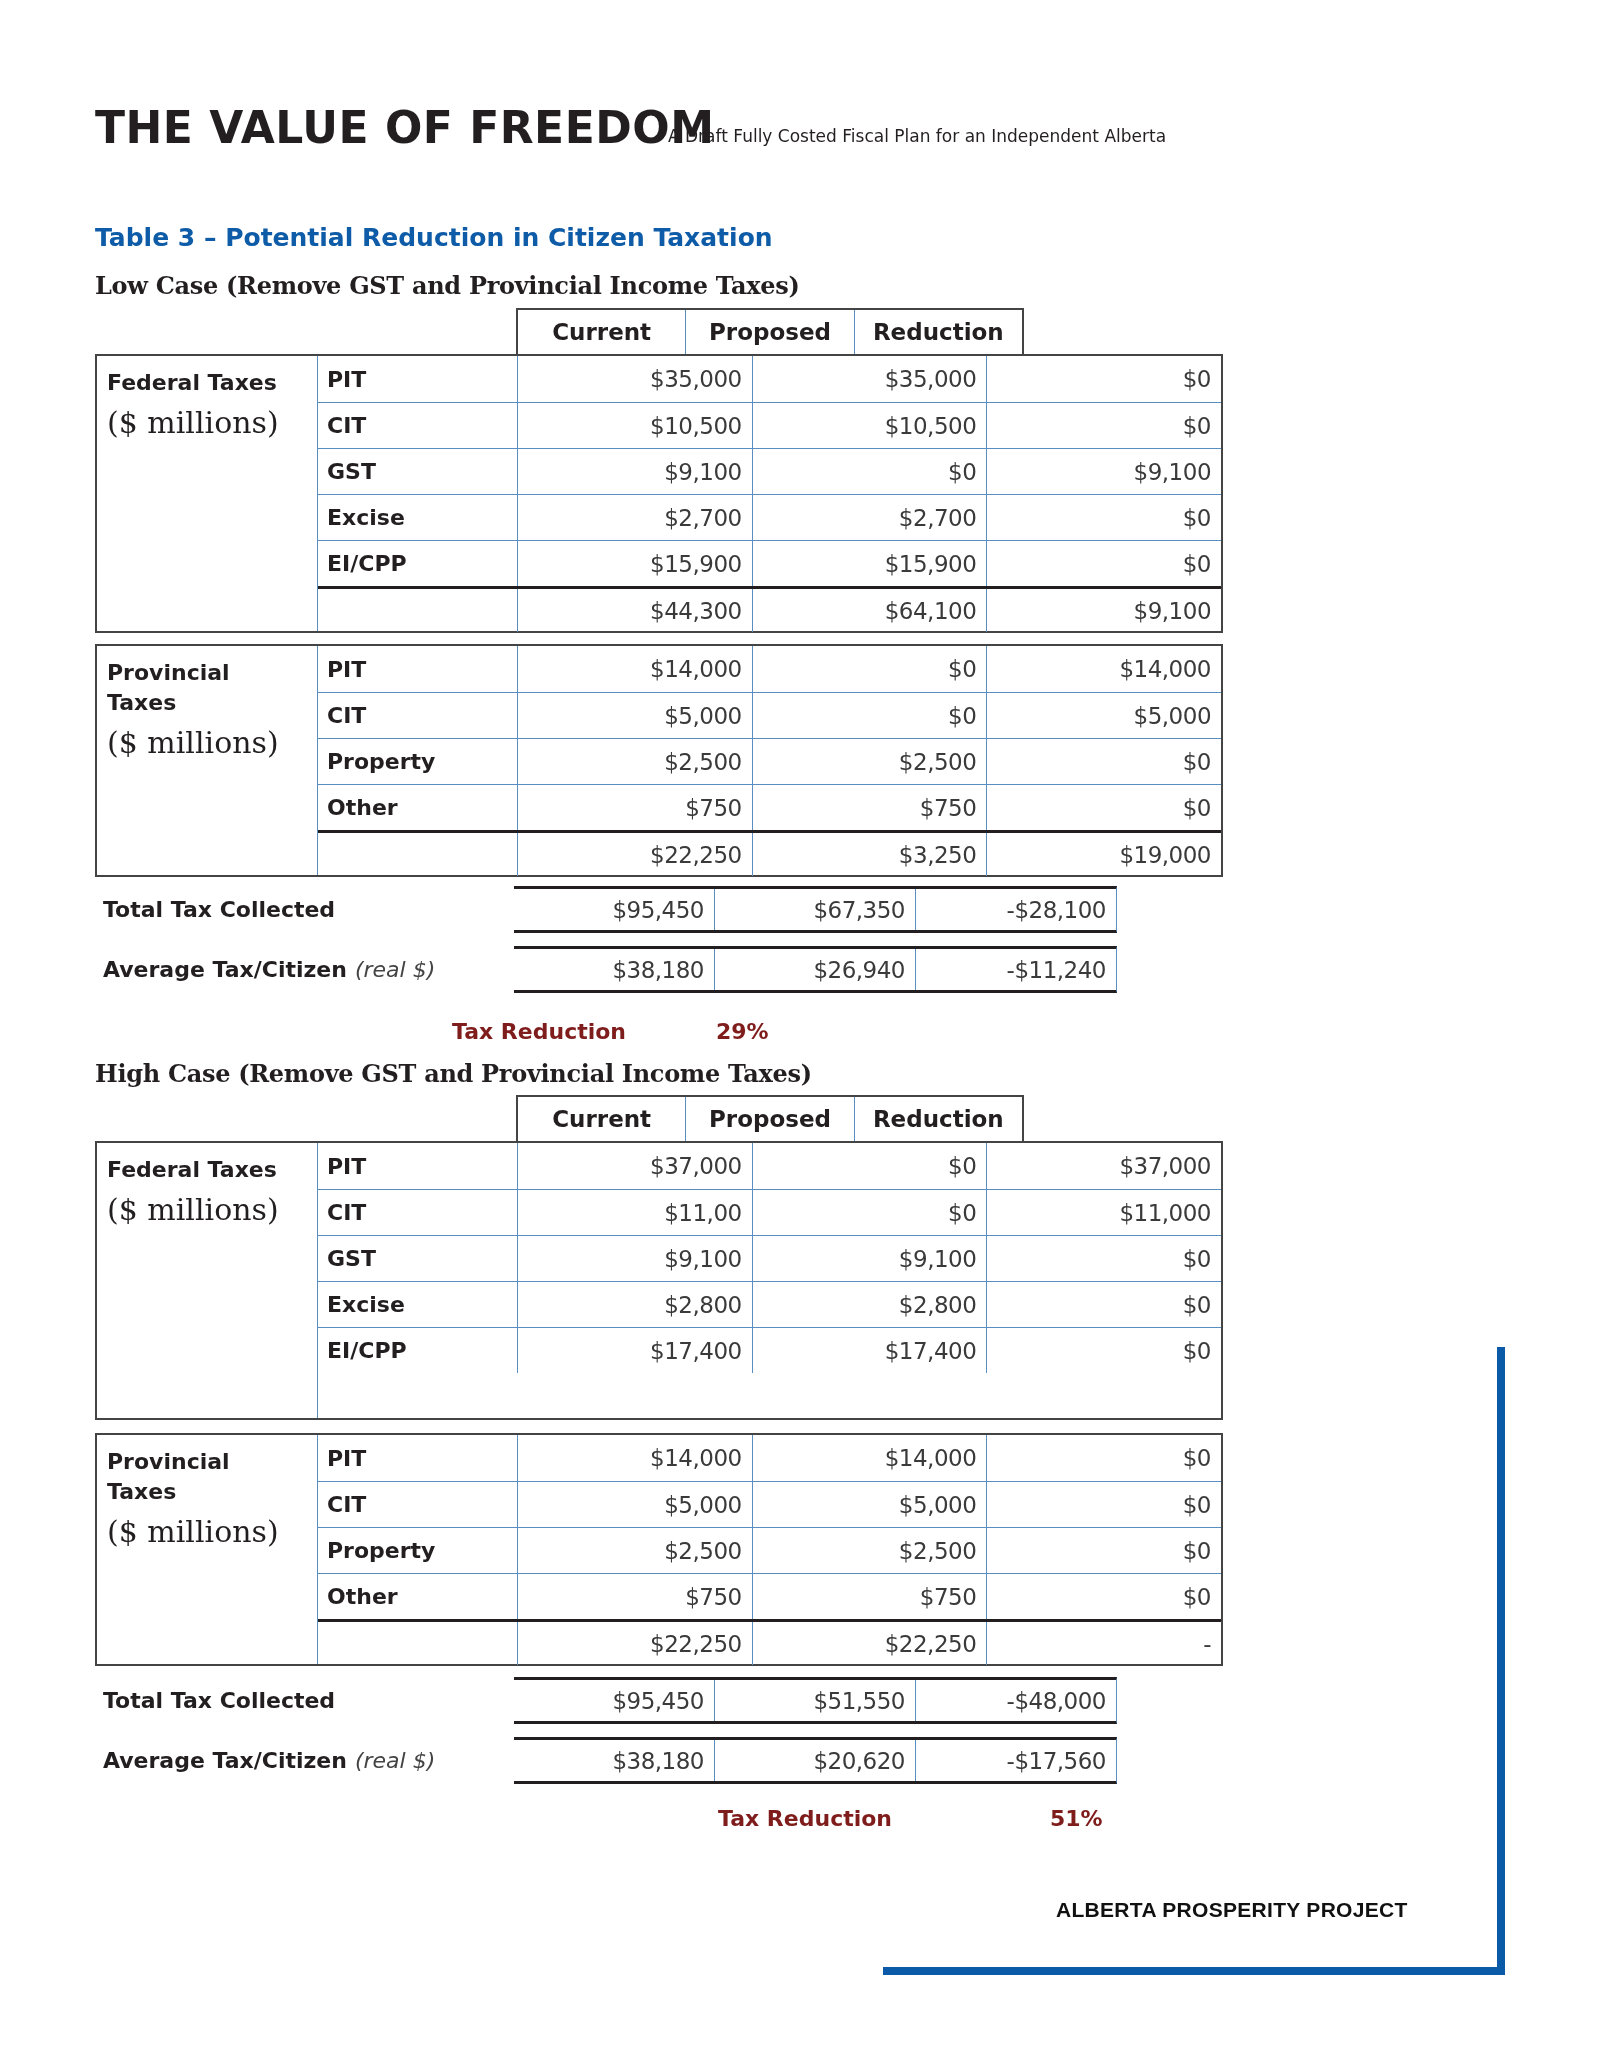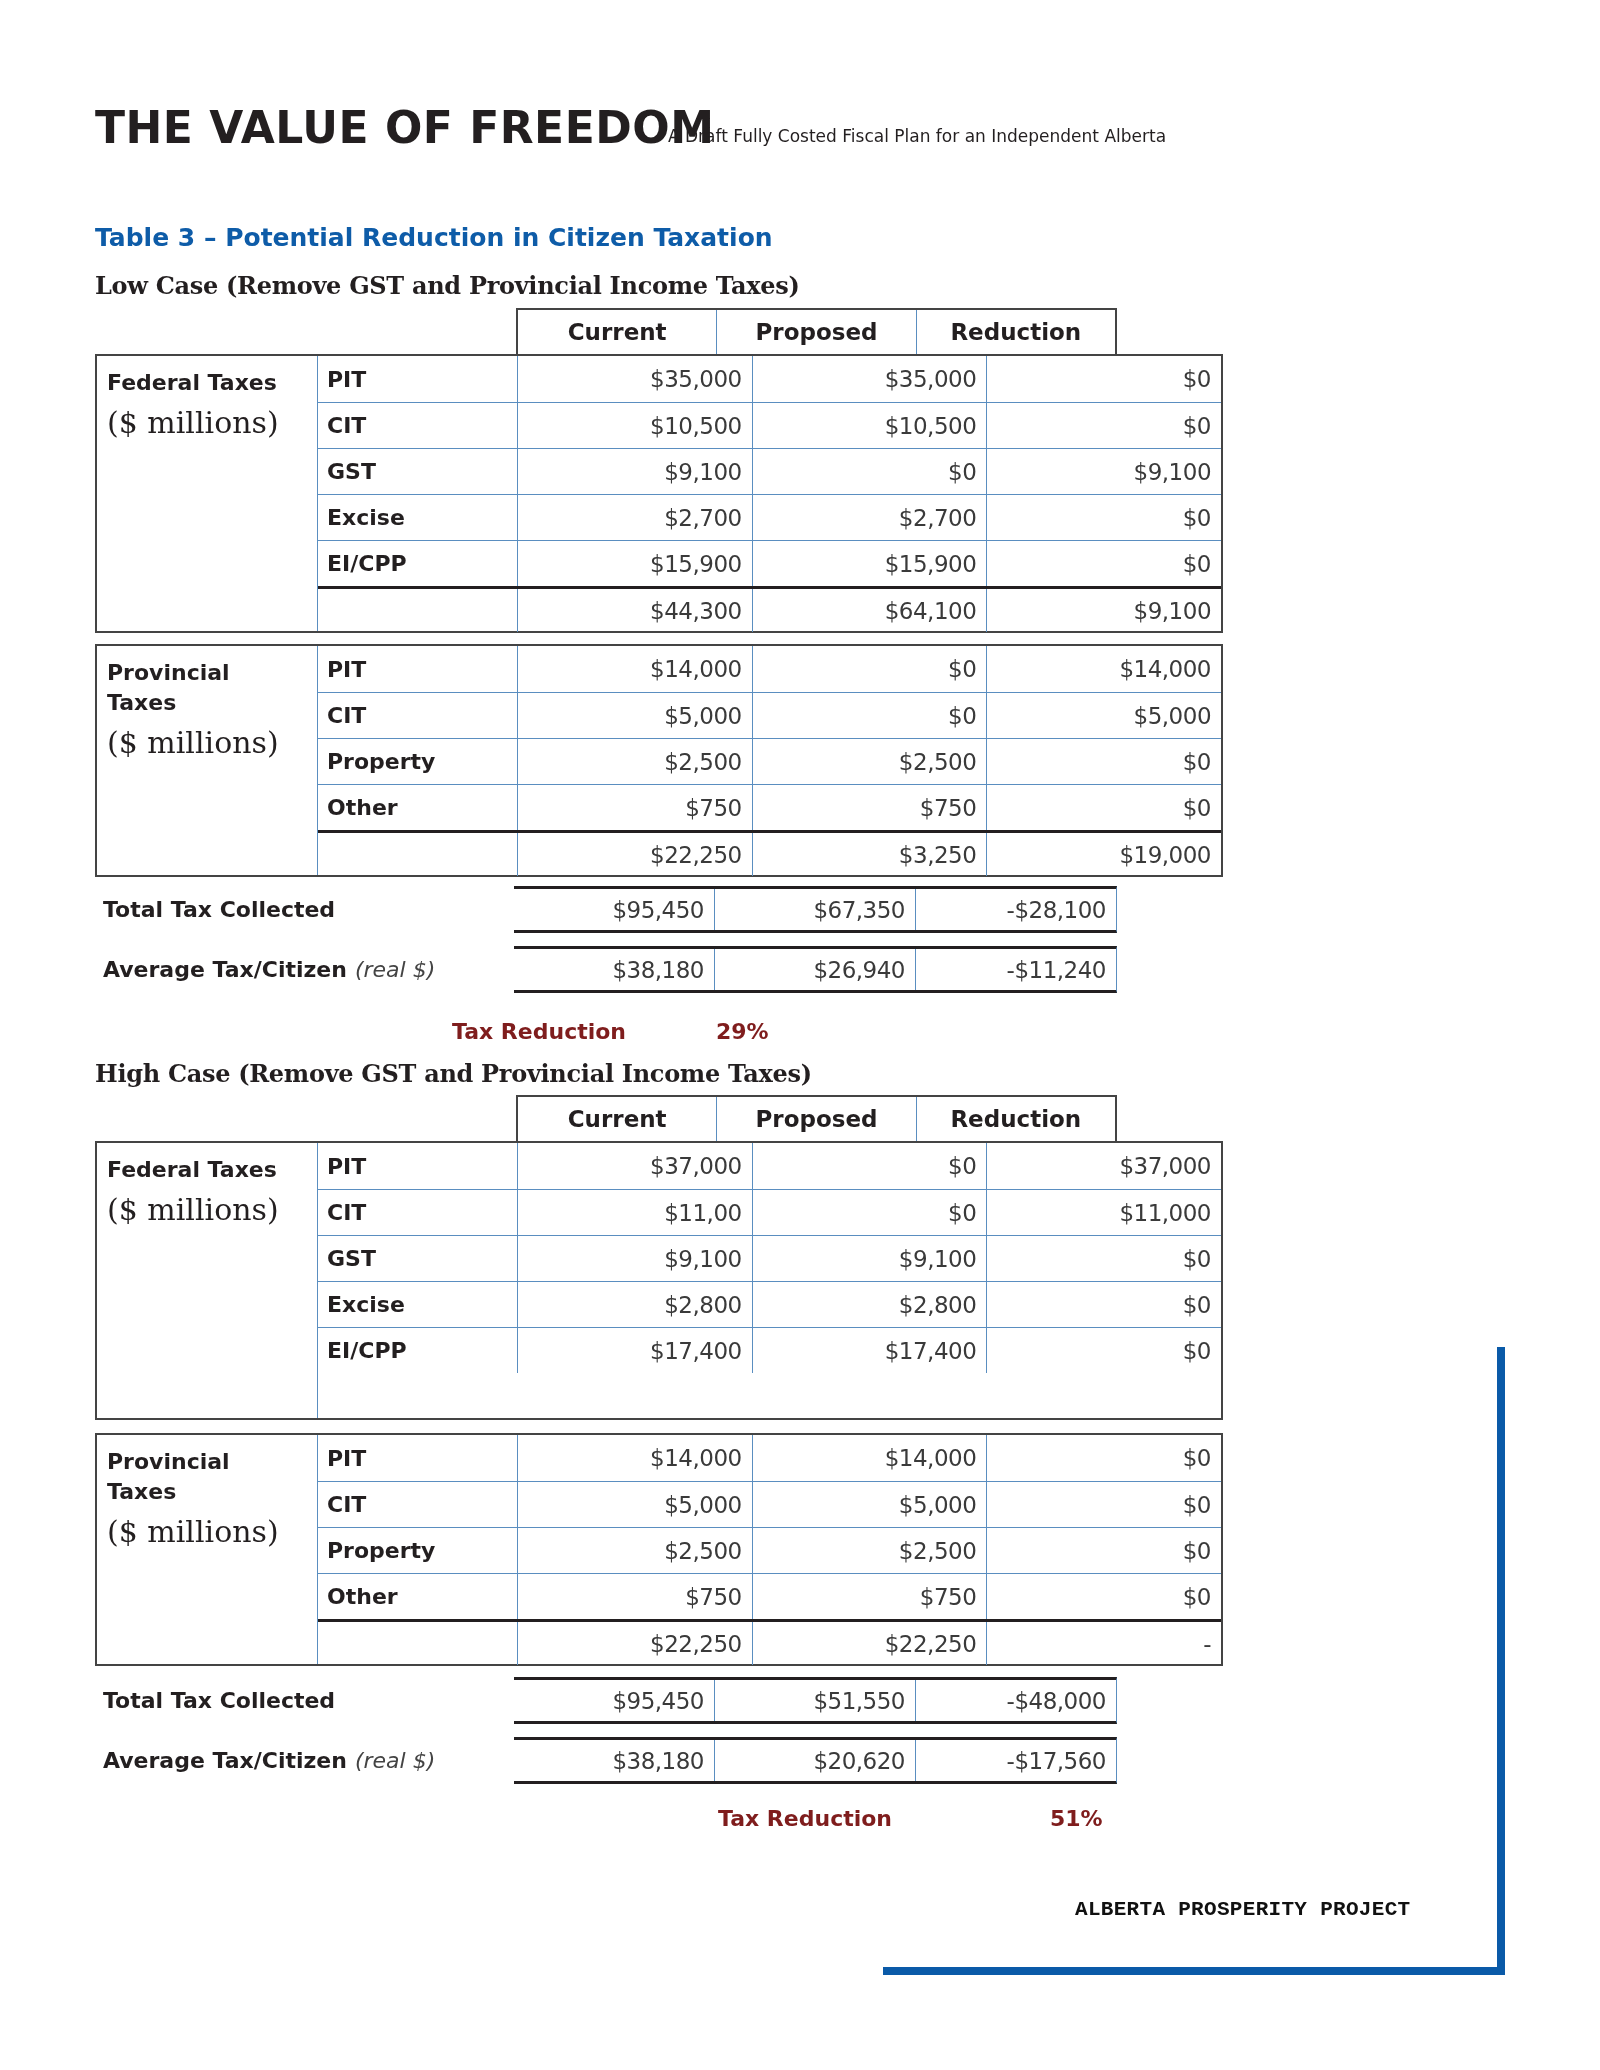--- a/index.html
+++ b/index.html
@@ -23,21 +23,21 @@
     font-weight: bold; font-size: 25px; color: #0e5ca8; white-space: nowrap; line-height: 32px;
   }
   .case-heading {
     left: 95px; font-family: "DejaVu Serif", serif; font-size: 24px; font-weight: bold;
     color: #231f20; white-space: nowrap; line-height: 30px; letter-spacing: -0.3px;
   }
 
   
   .tbl { position: absolute; left: 95px; width: 1022px; }
   .hdr {
-    position: absolute; left: 421px; width: 601px; height: 46px; top: 0;
+    position: absolute; left: 421px; width: 508px; height: 46px; top: 0;
     border-top: 2px solid #444; border-right: 2px solid #444; border-left: 2px solid #444;
     box-sizing: border-box; display: flex;
   }
   .hdr .hc {
     flex: 1; border-left: 1px solid #5a8ec0; display: flex; align-items: center; justify-content: center;
     font-family: "DejaVu Sans", sans-serif; font-weight: bold; font-size: 23px; color: #231f20;
   }
   .hdr .hc:first-child { border-left: none; }
 
   .group {
@@ -90,21 +90,21 @@
 
   .reduction-line {
     position: absolute; white-space: nowrap;
     font-family: "DejaVu Sans", sans-serif; font-weight: bold; font-size: 22px; color: #7f1d1d;
   }
 
   .blue-v { position: absolute; left: 1497px; top: 1347px; width: 8px; height: 628px; background: #0a5aa8; }
   .blue-h { position: absolute; left: 883px; top: 1967px; width: 622px; height: 8px; background: #0a5aa8; }
   .footer-brand {
     position: absolute; left: 1056px; top: 1898px; white-space: nowrap;
-    font-family: Liberation Mono, monospace; font-weight: bold; font-size: 21px; letter-spacing: 0.3px; color: #111; margin-left: 19px;
+    font-family: Liberation Sans, sans-serif; font-weight: bold; font-size: 21px; letter-spacing: 0.3px; color: #111;
   }
 </style>
 </head>
 <body>
 
 <div class="abs title">THE VALUE OF FREEDOM</div>
 <div class="abs subtitle">A Draft Fully Costed Fiscal Plan for an Independent Alberta</div>
 <div class="abs table-heading">Table 3 – Potential Reduction in Citizen Taxation</div>
 
 <div class="abs case-heading" style="top:271px;">Low Case (Remove GST and Provincial Income Taxes)</div>

